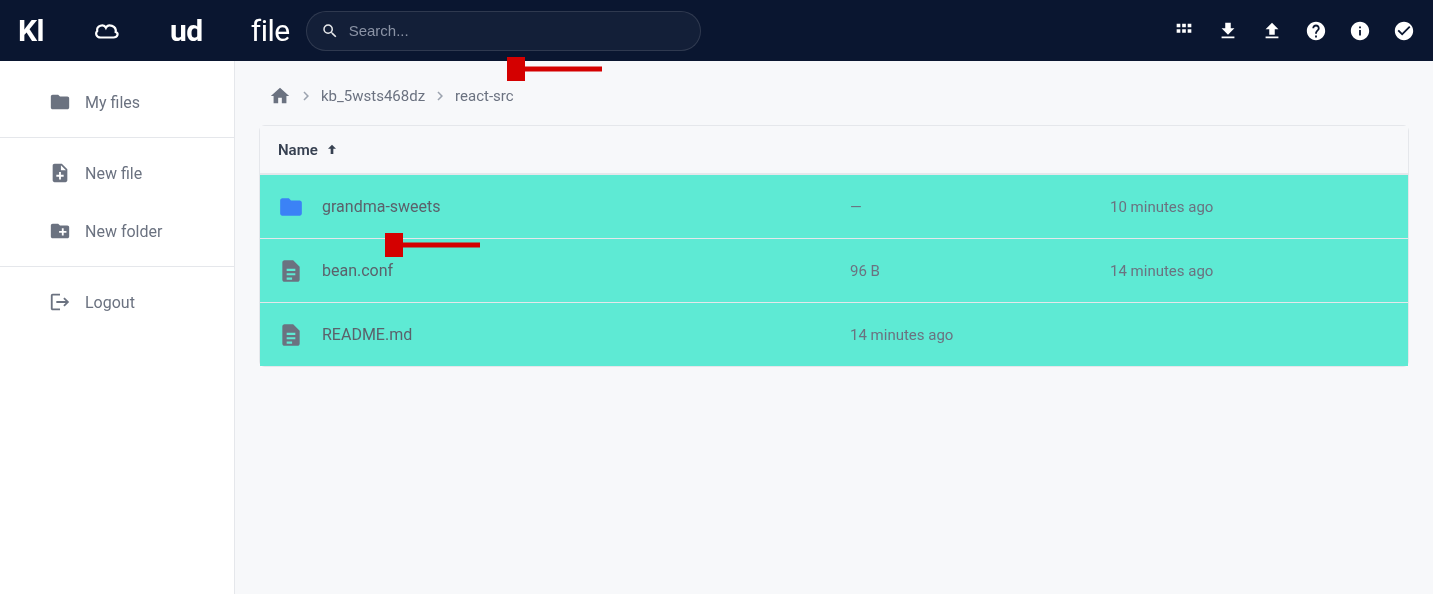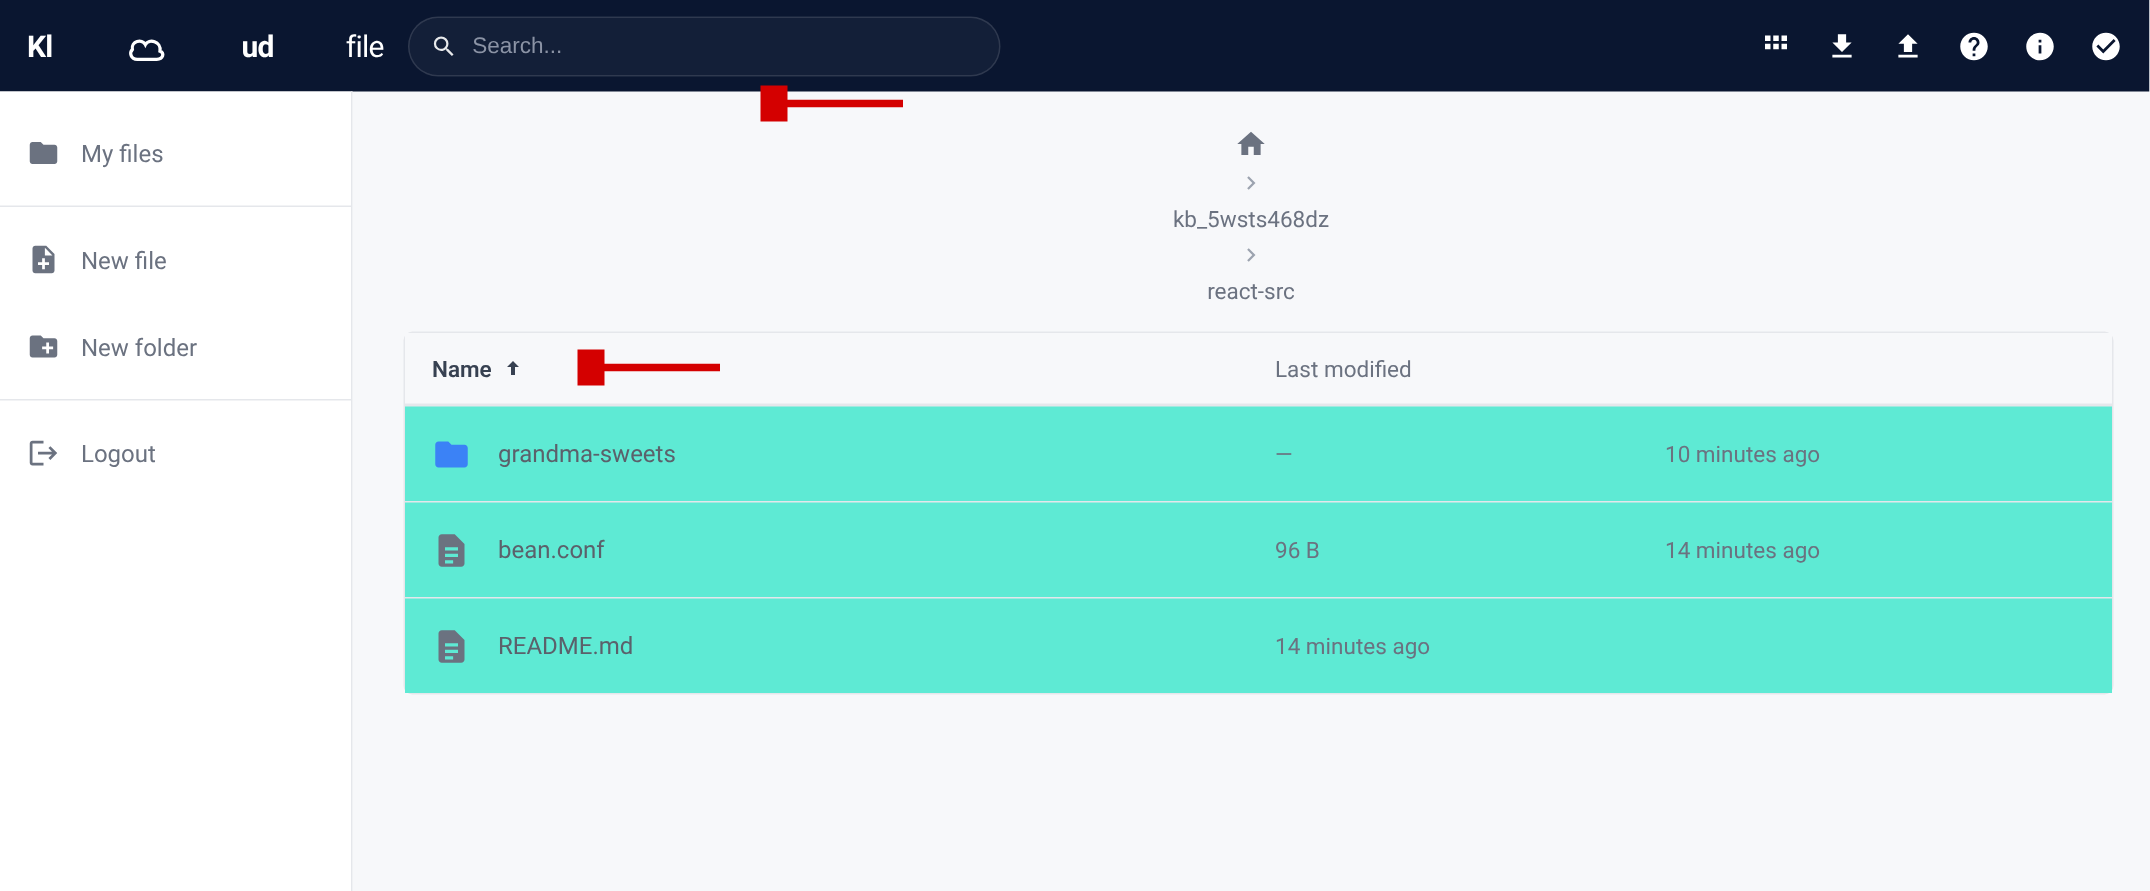--- a/index.html
+++ b/index.html
@@ -1,41 +1,41 @@
 <!DOCTYPE html>
 <html><head>
 <meta charset="utf-8">
 <style>
   * { margin: 0; padding: 0; box-sizing: border-box; }
   body { font-family: -apple-system, BlinkMacSystemFont, "Segoe UI", Roboto, Helvetica, Arial, sans-serif; background: #f7f8fa; color: #4b5563; }
 
   .topbar { background: #0a1630; height: 61px; display: flex; align-items: center; padding: 0 18px; gap: 16px; }
-  .logo { color: #fff; font-weight: 700; font-size: 20px; display: flex; align-items: flex-end; letter-spacing: -0.5px; gap: 48px; }
+  .logo { color: #fff; font-weight: 700; font-size: 30px; display: flex; align-items: center; letter-spacing: -0.5px; gap: 48px; }
   .logo svg { margin: 0 2px; }
   .search-wrap { background: rgba(255,255,255,0.04); border: 1px solid rgba(255,255,255,0.12); border-radius: 999px; height: 40px; width: 395px; display: flex; align-items: center; padding: 0 14px; gap: 10px; }
   .search-wrap svg { fill: #fff; opacity: 0.9; }
   .search-wrap input { background: transparent; border: none; outline: none; color: #fde047; font-size: 15px; flex: 1; }
   .search-wrap input::placeholder { color: #8b93a5; }
   .topbar-spacer { flex: 1; }
   .topbar-icons { display: flex; align-items: center; gap: 22px; }
   .topbar-icons .ticon { fill: #fff; width: 22px; height: 22px; cursor: pointer; }
 
   .layout { display: flex; }
   .sidebar { width: 235px; background: #fff; border-right: 1px solid #e5e7eb; min-height: calc(100vh - 61px); padding-top: 12px; }
-  .side-item { display: flex; align-items: center; gap: 14px; padding: 18px 18px; color: #6b7280; font-size: 16px; cursor: pointer; }
+  .side-item { display: flex; align-items: center; gap: 14px; padding: 18px 18px; color: #6b7280; font-size: 16px; cursor: pointer; margin-left: 31px; }
   .side-item svg { fill: #6b7280; width: 22px; height: 22px; flex-shrink: 0; }
   .side-divider { border-top: 1px solid #e5e7eb; margin: 6px 0; }
 
   .main { flex: 1; padding: 20px 24px; }
-  .crumbs { display: flex; align-items: center; gap: 6px; color: #6b7280; font-size: 15px; padding: 4px 10px 18px 10px; position: relative; flex-direction: column; }
+  .crumbs { display: flex; align-items: center; gap: 6px; color: #6b7280; font-size: 15px; padding: 4px 10px 18px 10px; position: relative; }
   .crumbs svg.home { fill: #6b7280; width: 22px; height: 22px; cursor: pointer; }
   .crumbs .chev { fill: #9ca3af; width: 18px; height: 18px; }
   .crumb-link { cursor: pointer; }
 
-  .table-wrap { border: 1px solid #e5e7eb; border-radius: 6px; background: #fff; margin-left: 10px; }
+  .table-wrap { border: 1px solid #e5e7eb; border-radius: 6px; background: #fff; }
   .thead, .trow { display: grid; grid-template-columns: 1fr 260px 280px; align-items: center; padding: 0 18px; }
   .thead { height: 48px; background: #f7f8fa; border-bottom: 1px solid #e5e7eb; color: #6b7280; font-size: 15px; }
   .thead .name-col { font-weight: 600; color: #374151; display: flex; align-items: center; gap: 6px; }
   .trow { height: 64px; border-top: 1px solid #e5e7eb; background: #5eead4; }
   .trow:first-of-type { border-top: none; }
   .name-cell { display: flex; align-items: center; gap: 18px; color: #5b616b; font-size: 16px; }
   .name-cell svg { width: 26px; height: 26px; flex-shrink: 0; }
   .size-cell, .mod-cell { color: #6b7280; font-size: 15px; }
 
   .arrow-annot { position: absolute; pointer-events: none; }
@@ -129,21 +129,20 @@
     </div>
 
     <div class="table-wrap">
       <div class="thead">
         <div class="name-col">
           <span>Name</span>
           <svg width="16" height="16" viewBox="0 0 24 24" fill="#374151">
               <path d="M12 4l-6 6h4v8h4v-8h4z"></path>
             </svg>
         </div>
-        <div>Last modified</div>
       </div>
 
       <div class="trow">
         <div class="name-cell">
           <svg viewBox="0 0 24 24" fill="#3b82f6">
               <path d="M10 4H4c-1.1 0-2 .9-2 2v12c0 1.1.9 2 2 2h16c1.1 0 2-.9 2-2V8c0-1.1-.9-2-2-2h-8l-2-2z"></path>
             </svg>
           <span>grandma-sweets</span>
         </div>
         <div class="size-cell">—</div>

